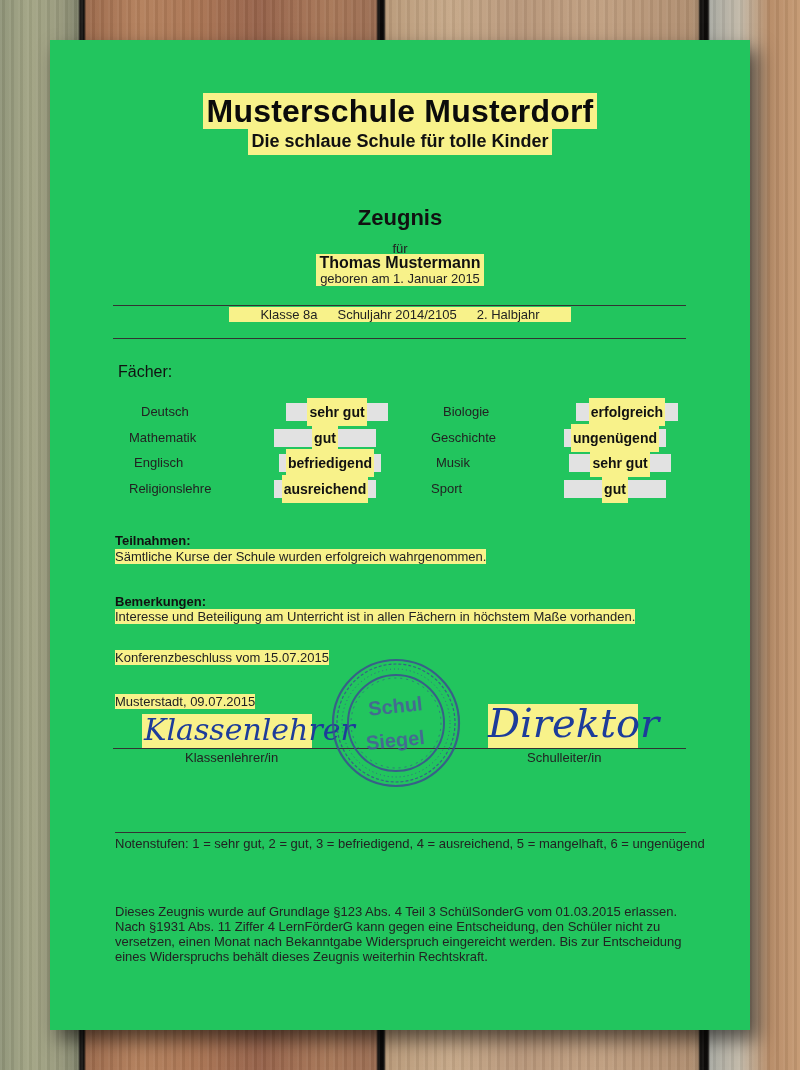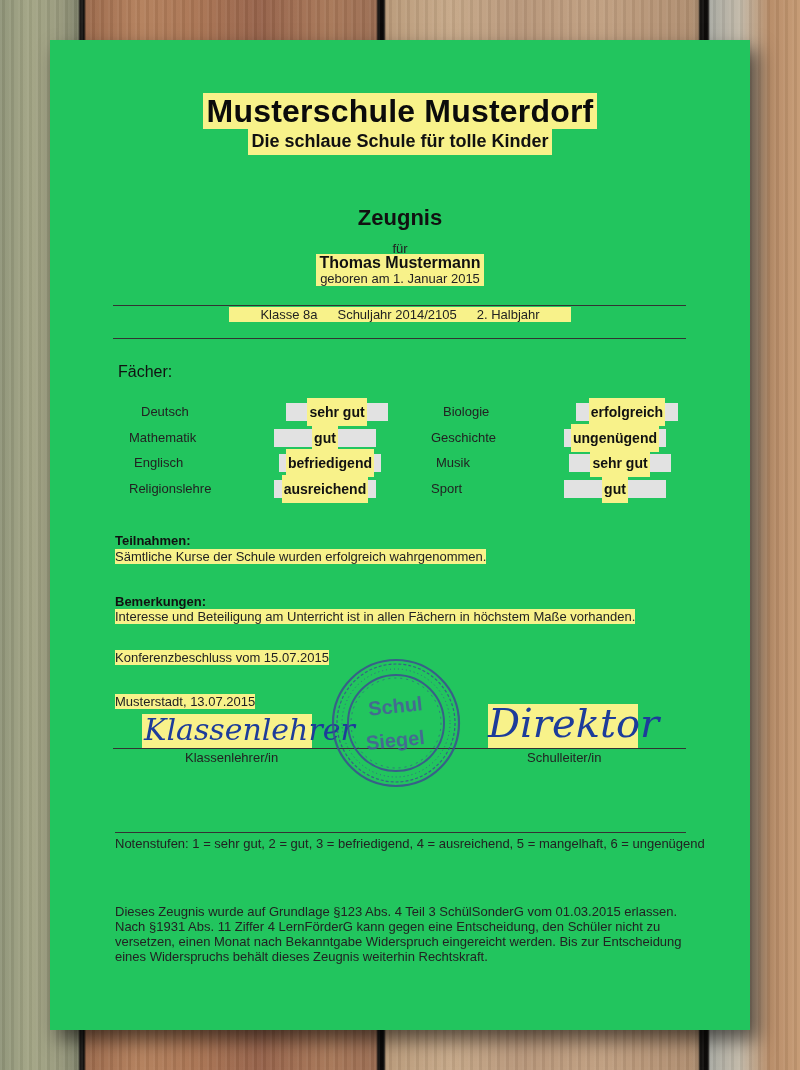--- a/index.html
+++ b/index.html
@@ -122,21 +122,21 @@
   </div>
 
   <div class="abs sec-title" style="top:493px">Teilnahmen:</div>
   <div class="abs sec-text" style="top:509px"><span class="hl">Sämtliche Kurse der Schule wurden erfolgreich wahrgenommen.</span></div>
 
   <div class="abs sec-title" style="top:554px">Bemerkungen:</div>
   <div class="abs sec-text" style="top:569px"><span class="hl">Interesse und Beteiligung am Unterricht ist in allen Fächern in höchstem Maße vorhanden.</span></div>
 
   <div class="abs sec-text" style="top:610px"><span class="hl">Konferenzbeschluss vom 15.07.2015</span></div>
 
-  <div class="abs sec-text" style="top:654px"><span class="hl">Musterstadt, 13.07.2015</span></div>
+  <div class="abs sec-text" style="top:654px"><span class="hl">Musterstadt, 09.07.2015</span></div>
 
   <div class="sig-box" style="left:92px;top:674px;width:170px;height:35px"></div>
   <div class="sig-script" style="left:94px;top:672px;font-size:30px">Klassenlehrer</div>
 
   <div class="sig-box" style="left:438px;top:664px;width:150px;height:44px"></div>
   <div class="sig-script" style="left:438px;top:660px;font-size:40px">Direktor</div>
 
   <div class="sig-line"></div>
   <div class="sig-label" style="left:135px;top:710px">Klassenlehrer/in</div>
   <div class="sig-label" style="left:477px;top:710px">Schulleiter/in</div>

